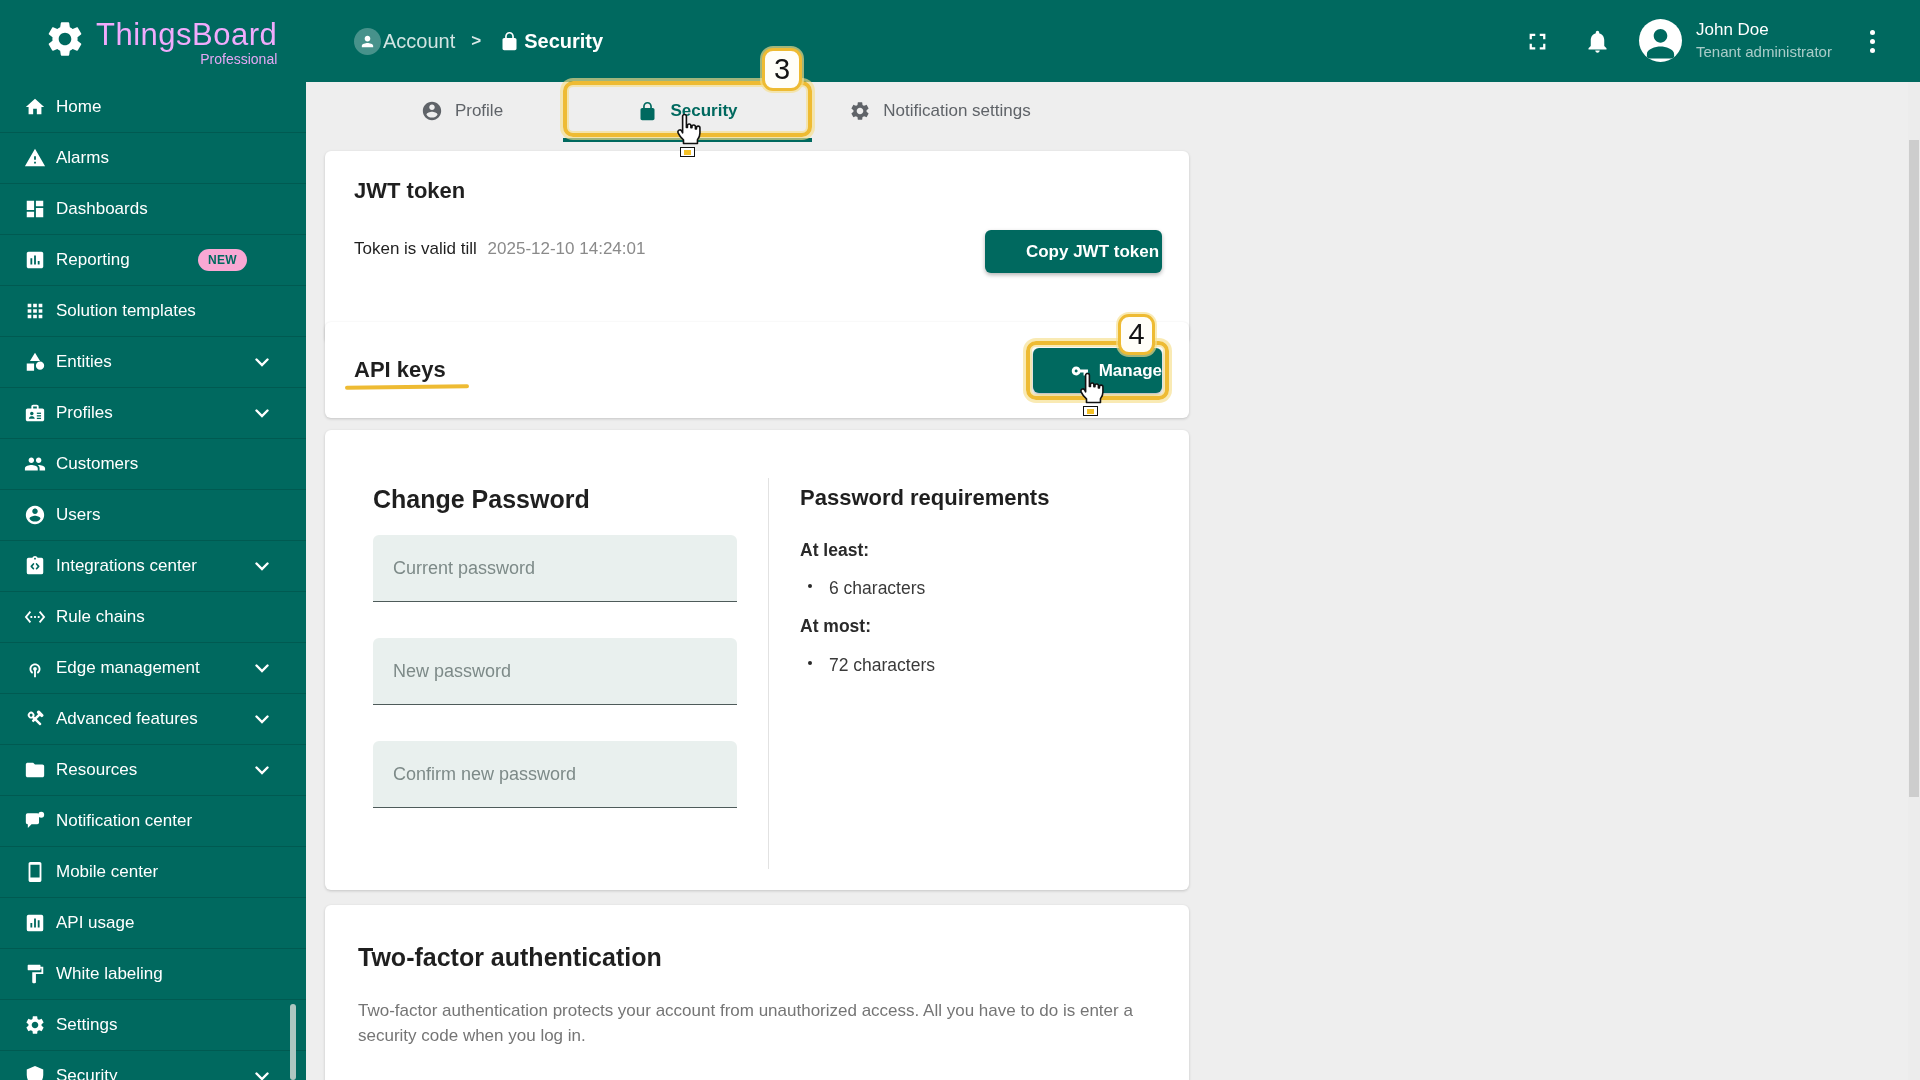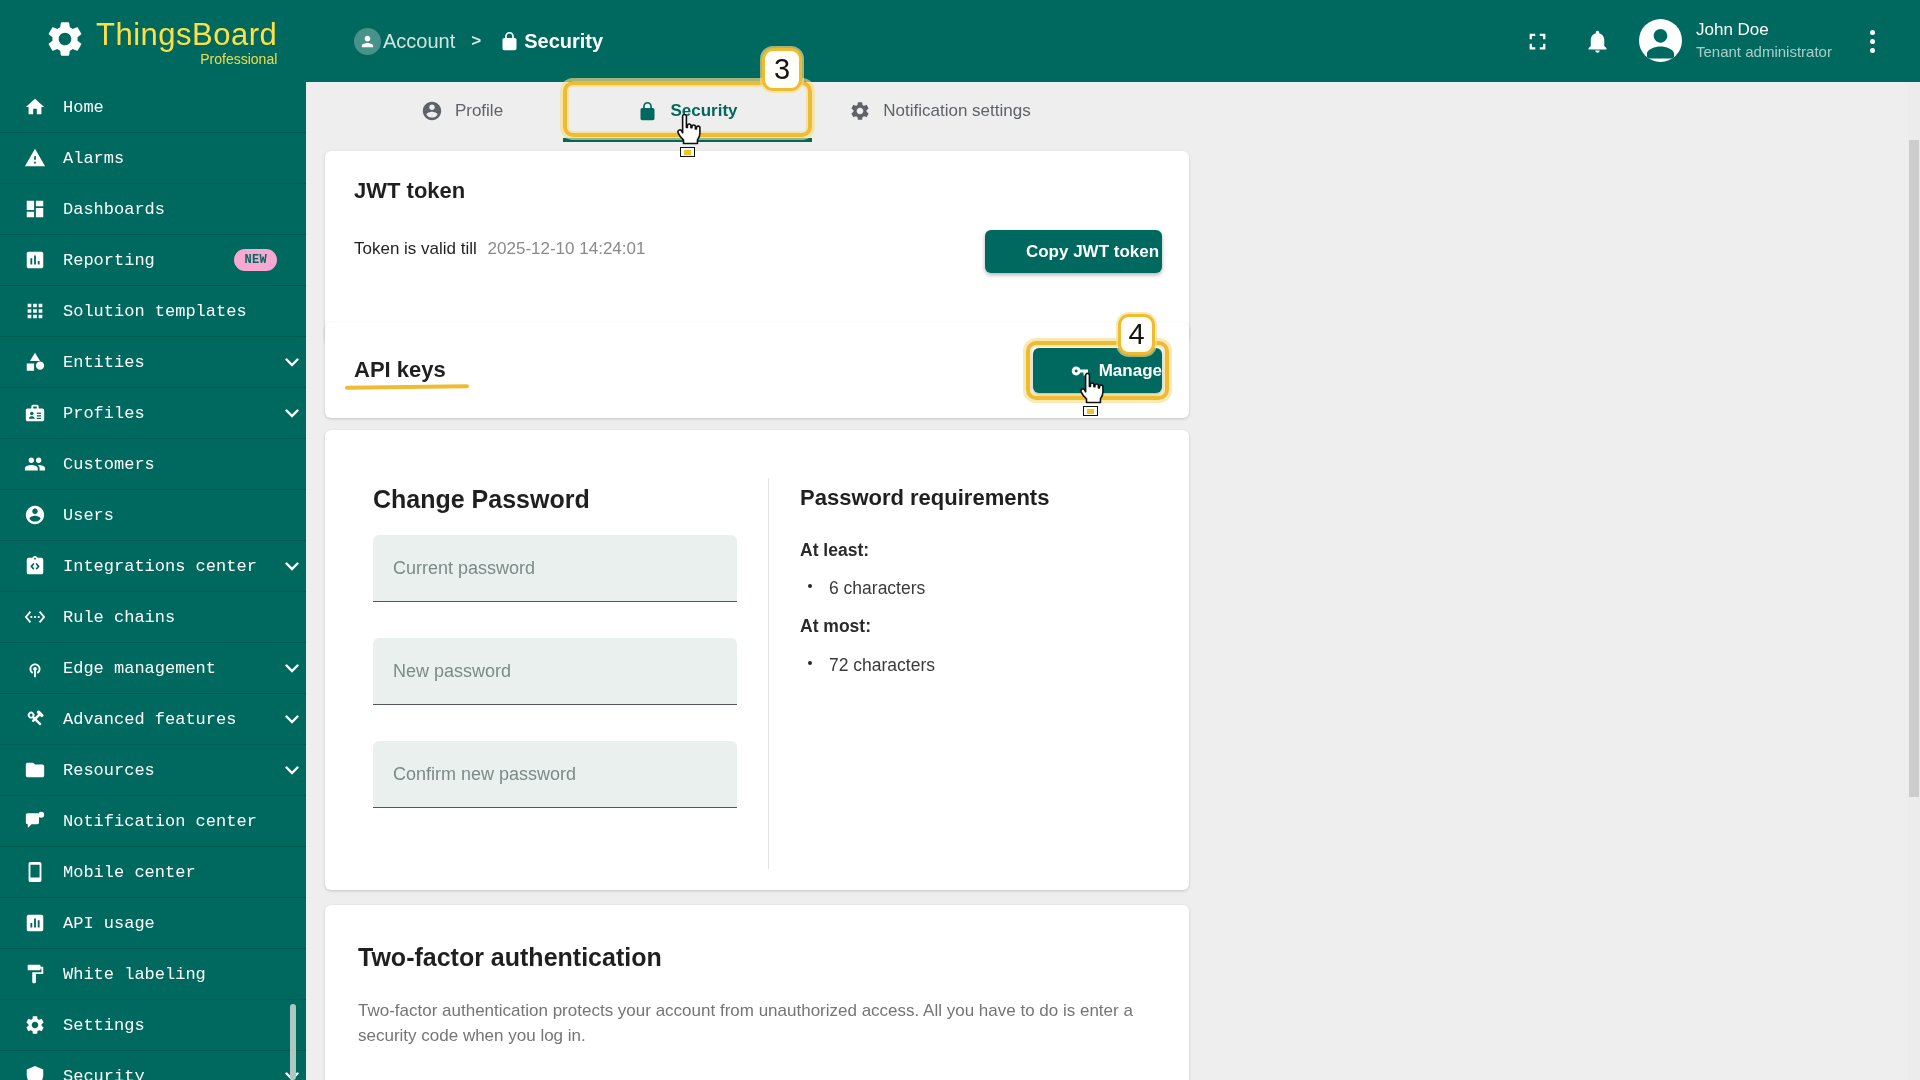--- a/index.html
+++ b/index.html
@@ -9,38 +9,38 @@
     --primary-dark:#00594f;
     --yellow:#eebb33;
     --yellow-glow:rgba(246,222,140,.65);
     --txt:#1f1f1f;
     --gray:#757575;
   }
   svg{display:block}
   
   .appbar{position:absolute;left:0;top:0;width:1920px;height:82px;background:var(--primary);z-index:10;}
   .logo{position:absolute;left:44px;top:18px;display:flex;align-items:flex-start;gap:10px;cursor:pointer;}
-  .logo-txt{color:#fde047;}
+  .logo-txt{color:#f0abfc;}
   .logo-title{font-size:31px;font-weight:500;letter-spacing:.5px;line-height:34px;}
   .logo-sub{font-size:14px;font-weight:300;text-align:right;display:block;margin-top:-1px;opacity:.95;}
   .crumb{position:absolute;left:354px;top:0;height:82px;display:flex;align-items:center;gap:2px;}
   .crumb-avatar{width:27px;height:27px;border-radius:50%;background:rgba(255,255,255,.28);display:flex;align-items:center;justify-content:center;}
   .crumb-label{color:rgba(255,255,255,.82);font-size:20px;font-weight:500;margin-right:14px;}
   .crumb-sep{color:rgba(255,255,255,.85);font-size:17px;font-weight:700;margin-right:16px;}
   .crumb-current{color:#fff;font-size:20px;font-weight:600;margin-left:2px;}
   .topbtn{position:absolute;top:28px;background:none;border:none;cursor:pointer;}
   .avatar{position:absolute;left:1639px;top:19px;width:43px;height:43px;border-radius:50%;background:#fff;overflow:hidden;cursor:pointer;}
   .usertext{position:absolute;left:1696px;top:19px;cursor:pointer;}
   .user-name{display:block;color:#fff;font-size:17px;line-height:22px;}
   .user-role{display:block;color:rgba(255,255,255,.66);font-size:15px;line-height:21px;}
   .kebab{position:absolute;left:1860px;top:24px;width:24px;height:34px;display:flex;flex-direction:column;align-items:center;justify-content:center;gap:4px;background:none;border:none;cursor:pointer;}
   .kebab i{width:5px;height:5px;border-radius:50%;background:#fff;}
   
   .sidebar{position:absolute;left:0;top:82px;width:306px;height:998px;background:var(--primary);overflow:hidden;}
-  .nav-item{height:51px;display:flex;align-items:center;padding-left:24px;padding-right:1px;gap:17px;border-bottom:1px solid rgba(0,0,0,.14);cursor:pointer;color:#fff;font-family:Liberation Mono, monospace;}
+  .nav-item{height:51px;display:flex;align-items:center;padding-left:24px;padding-right:31px;gap:10px;border-bottom:1px solid rgba(0,0,0,.14);cursor:pointer;color:#fff;}
   .nav-label{font-size:17px;font-weight:500;flex:1;white-space:nowrap;}
   .nav-badge{background:#f9a8d4;color:var(--primary);font-size:12px;font-weight:700;border-radius:11px;padding:4px 10px;margin-right:28px;letter-spacing:.3px;}
   .chev{margin-right:6px;}
   .sb-thumb{position:absolute;left:290px;top:922px;width:6px;height:76px;background:#aec7c1;border-radius:3px;}
   
   .main{position:absolute;left:306px;top:82px;width:1614px;height:998px;background:#eeeeee;overflow:hidden;}
   .tab{position:absolute;top:0;height:58px;display:flex;align-items:center;justify-content:center;gap:12px;font-size:17px;font-weight:500;color:#5f6368;cursor:pointer;}
   .tab.active{color:var(--primary);font-weight:600;}
   .tab-underline{position:absolute;top:56px;height:4px;background:var(--primary);}
   .card{position:absolute;background:#fff;border-radius:6px;box-shadow:0 1px 3px rgba(0,0,0,.18);}

